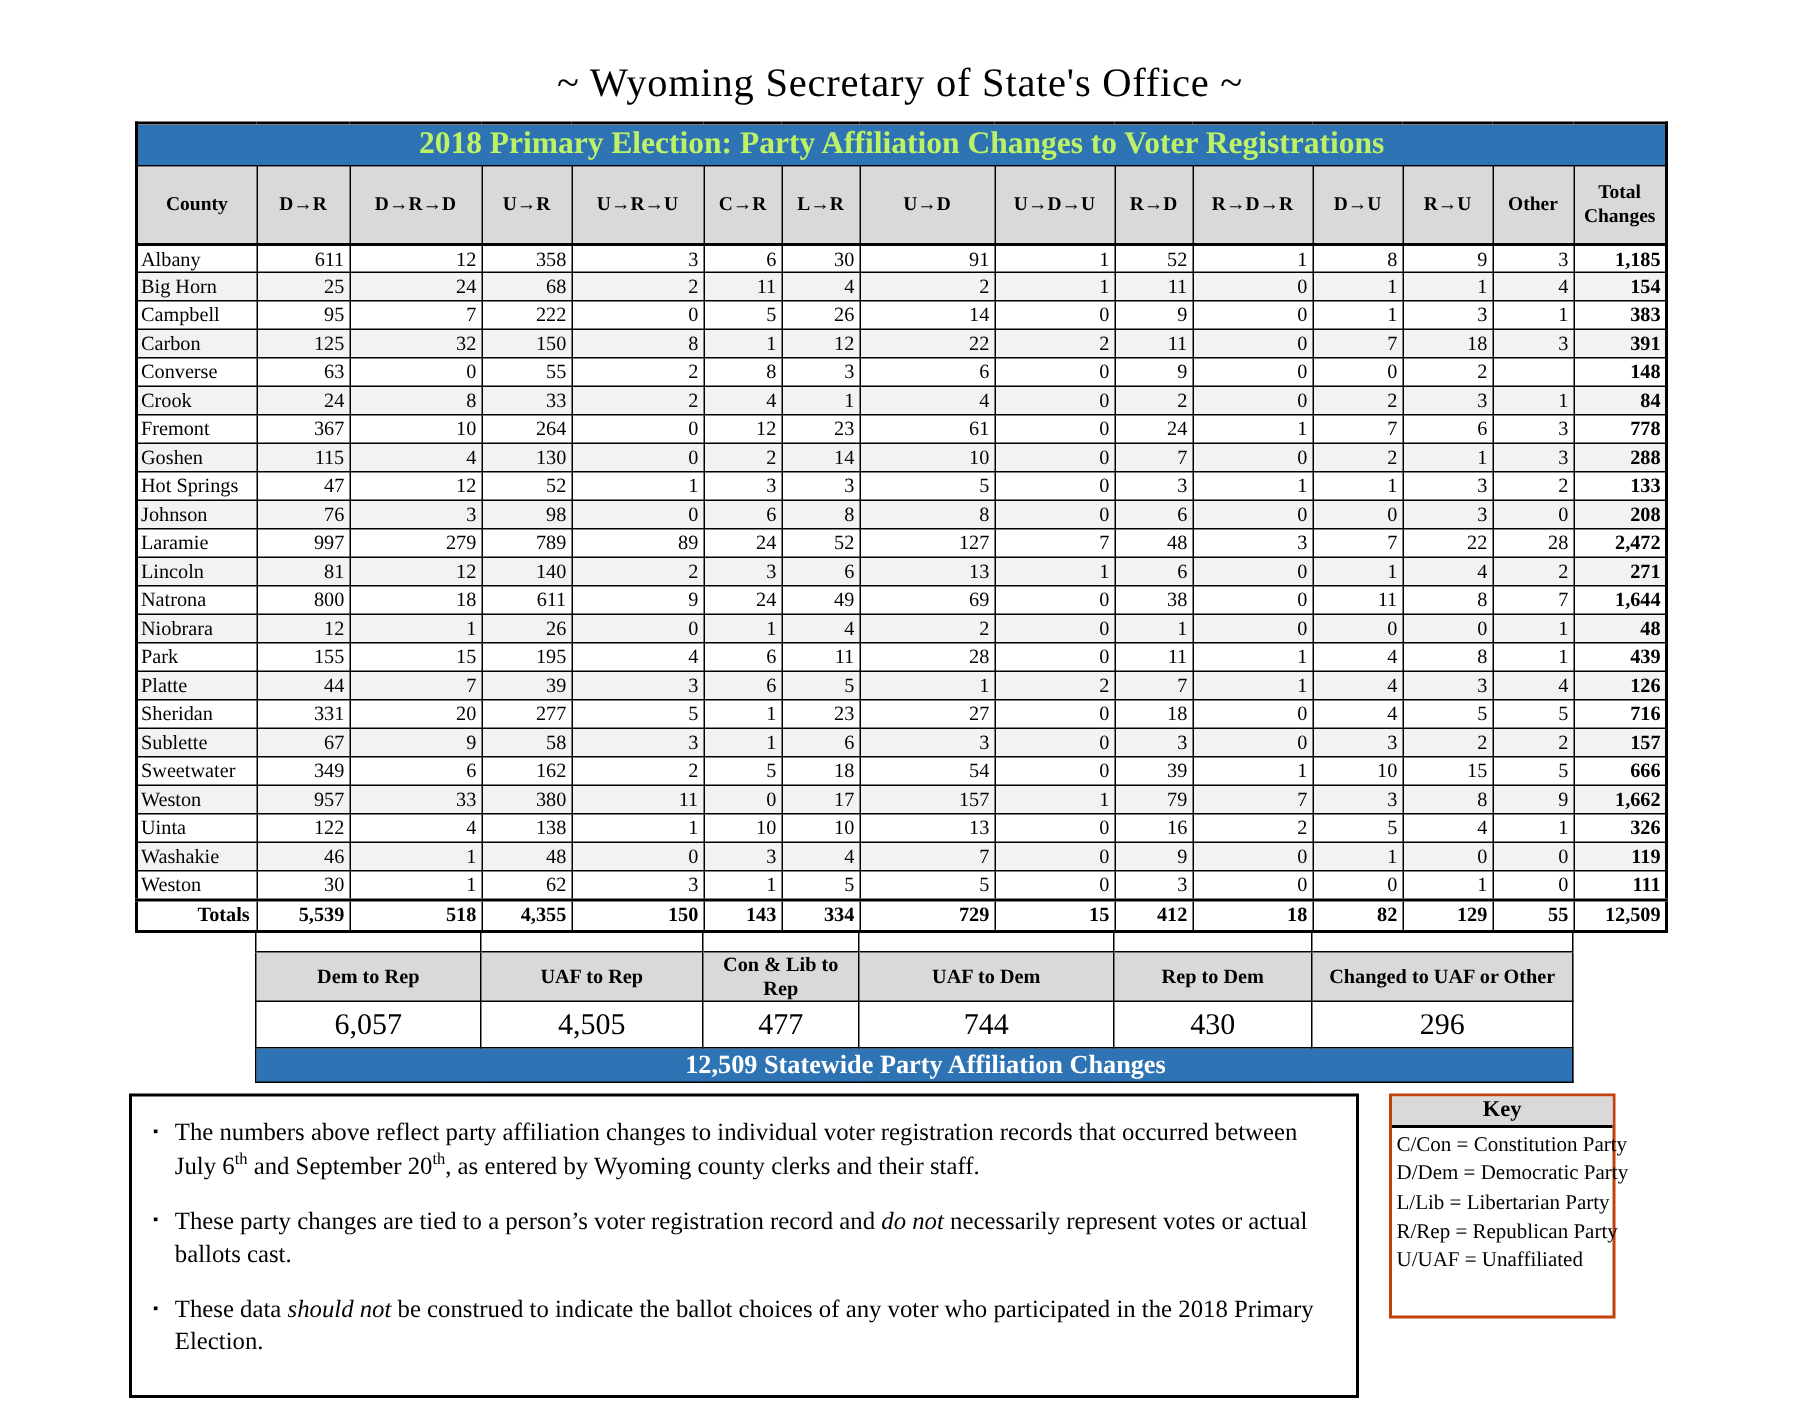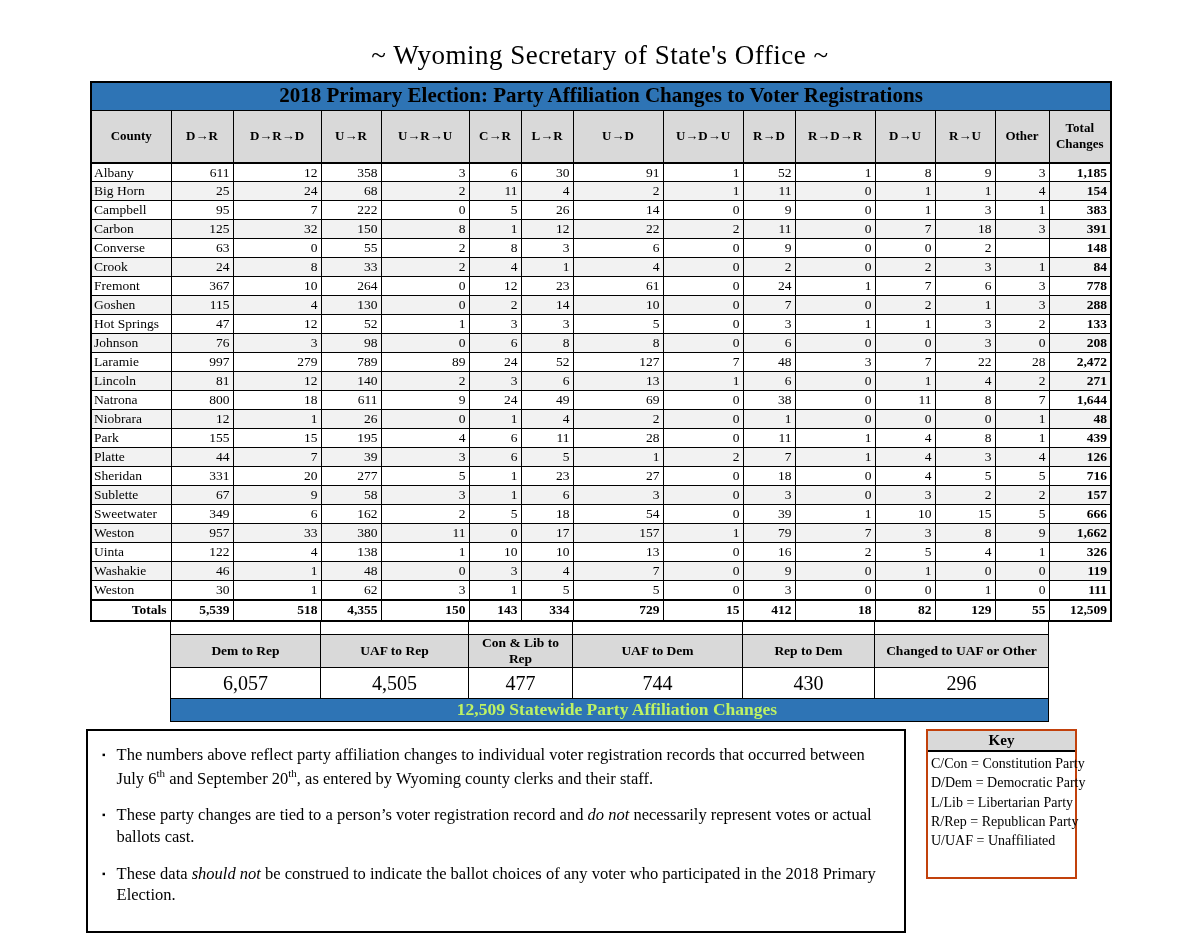--- a/index.html
+++ b/index.html
@@ -18,21 +18,21 @@
     margin:40px 0 10px 0;letter-spacing:0.5px;
   }
   
   .main-table{
     border-collapse:collapse;table-layout:fixed;
     margin-left:90px;width:1020px;
     border:2px solid #000;
   }
   .main-table td,.main-table th{overflow:hidden;}
   .banner{
-    background:var(--blue);color:#000000;font-weight:bold;font-size:21px;
+    background:var(--blue);color:#bef264;font-weight:bold;font-size:21px;
     text-align:center;height:27px;padding:0 0 2px 0;border:1px solid #000;
   }
   .header-row th{
     background:var(--hgray);border:1px solid #000;border-bottom:2px solid #000;
     font-size:13px;font-weight:bold;height:52px;padding:1px 2px;line-height:1.25;
     text-align:center;
   }
   .main-table tbody td{
     border:1px solid #000;font-size:13.5px;height:19px;
     padding:0 3px 0 2px;white-space:nowrap;line-height:1;
@@ -55,21 +55,21 @@
   }
   .shead{
     background:var(--hgray);border:1px solid #000;font-weight:bold;
     font-size:13.5px;text-align:center;height:20px;padding:0;
   }
   .sval{
     border:1px solid #000;font-weight:normal;font-size:20px;
     text-align:center;height:31px;padding:0;
   }
   .banner2{
-    background:var(--blue);color:#bef264;font-weight:bold;font-size:17.5px;
+    background:var(--blue);color:#ffffff;font-weight:bold;font-size:17.5px;
     text-align:center;height:21px;border:1px solid #000;padding:0 0 1px 15px;
   }
   
   .bottom{
     display:flex;align-items:flex-start;gap:20px;
     margin:7px 0 0 86px;
   }
   .notes-box{
     border:2px solid #000;width:820px;min-height:156px;
     padding:4px 18px 10px 14px;

